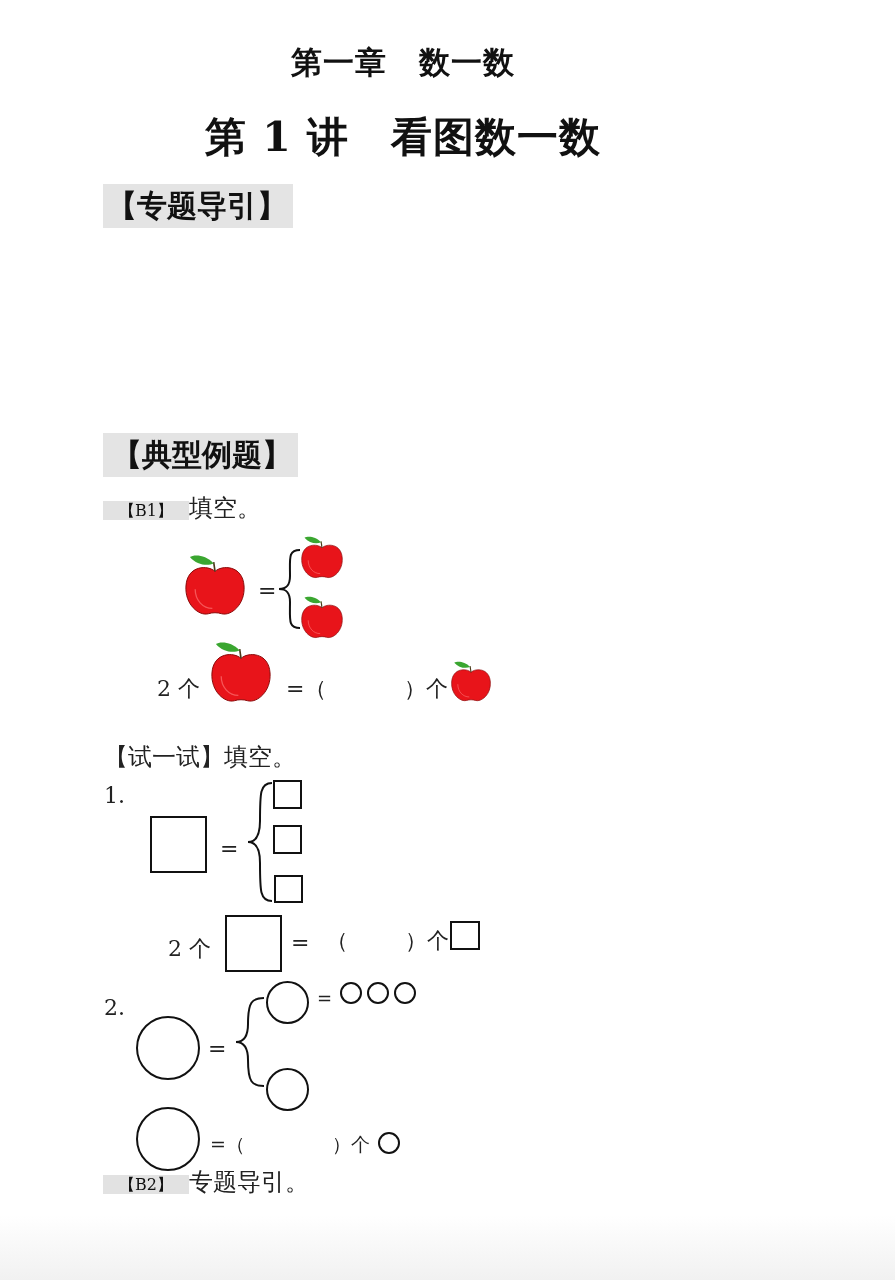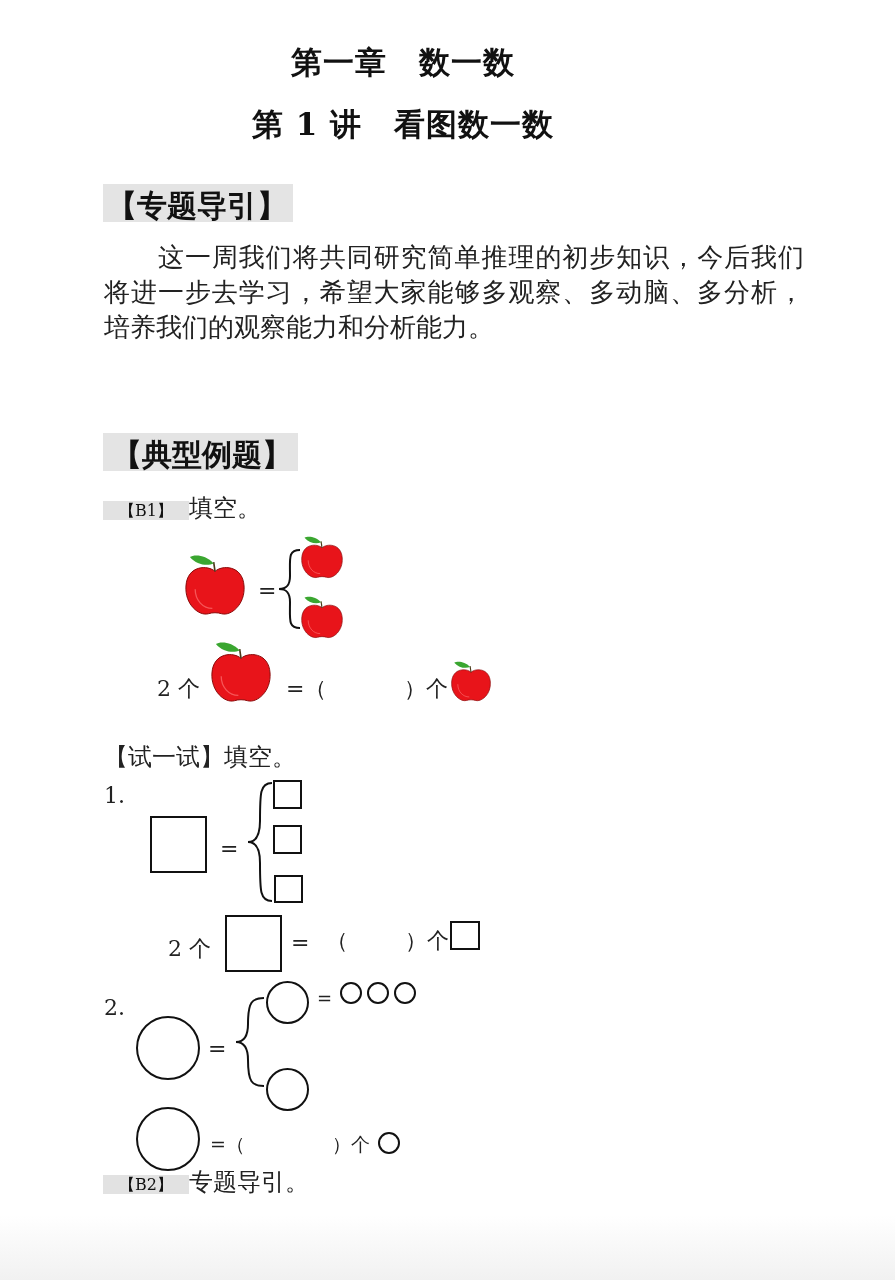--- a/index.html
+++ b/index.html
@@ -2,22 +2,22 @@
 <html><head>
 <meta charset="utf-8">
 <style>
   html,body{margin:0;padding:0;}
   body{width:895px;height:1280px;position:relative;overflow:hidden;
        background:linear-gradient(to bottom,#ffffff 0,#ffffff 1215px,#f1f1f1 1280px);
        font-family:"DejaVu Serif","Liberation Serif",serif;color:#111;}
   .abs{position:absolute;}
   .title{left:0;width:806px;text-align:center;font-weight:bold;font-family:"DejaVu Serif","Liberation Serif",serif;}
   .t1{top:42px;font-size:31px;letter-spacing:1px;}
-  .t2{top:104px;font-size:31px;letter-spacing:1px;}
-  .secbox{background:#e4e4e4;font-family:"DejaVu Sans","Liberation Sans",sans-serif;font-size:30px;font-weight:bold;padding:0 6px 0 4px;line-height:44px;height:38px;}
+  .t2{top:110px;font-size:41px;letter-spacing:1px;}
+  .secbox{background:#e4e4e4;font-family:"DejaVu Sans","Liberation Sans",sans-serif;font-size:30px;font-weight:bold;padding:0 6px 0 4px;line-height:44px;height:44px;}
   .para{left:104px;width:700px;font-size:26px;line-height:35px;font-family:"DejaVu Sans","Liberation Sans",sans-serif;color:#222;}
   .para p{margin:0;text-align:justify;}
   .para .ind{text-indent:54px;}
   .tag{background:#e2e2e2;font-size:16px;line-height:34px;padding:0 16px;font-family:"DejaVu Serif","Liberation Serif",serif;}
   .txt{font-size:24px;font-family:Liberation Serif, serif;color:#222;}
   .sm{font-size:22px;font-family:"DejaVu Serif","Liberation Serif",serif;color:#222;}
   .sq{border:2px solid #111;box-sizing:border-box;}
   .circ{border:2px solid #111;border-radius:50%;box-sizing:border-box;}
 </style>
 </head>
@@ -32,21 +32,20 @@
       <path d="M48 16 C 36 2, 18 2, 12 6 C 22 18, 38 20, 48 16 Z" fill="#3aa630"></path>
     </symbol>
   </defs>
 </svg>
 
 <div class="abs title t1">第一章　数一数</div>
 <div class="abs title t2">第 1 讲　看图数一数</div>
 
 <div class="abs secbox" style="left:103px;top:184px;">【专题导引】</div>
 <div class="abs para" style="top:240px;">
-  <p class="ind">这一周我们将共同研究简单推理的初步知识，今后我们将进一步去学习，希望大家能够多观察、多动脑、多分析，培养我们的观察能力和分析能力。</p>
 </div>
 
 <div class="abs secbox" style="left:103px;top:433px;padding-left:9px;">【典型例题】</div>
 
 <div class="abs" style="left:103px;top:492px;">
   <span class="tag">【B1】</span><span class="txt">填空。</span>
 </div>
 
 <svg class="abs" style="left:180px;top:553px;" width="70" height="66">
     <use href="#apple"></use>

